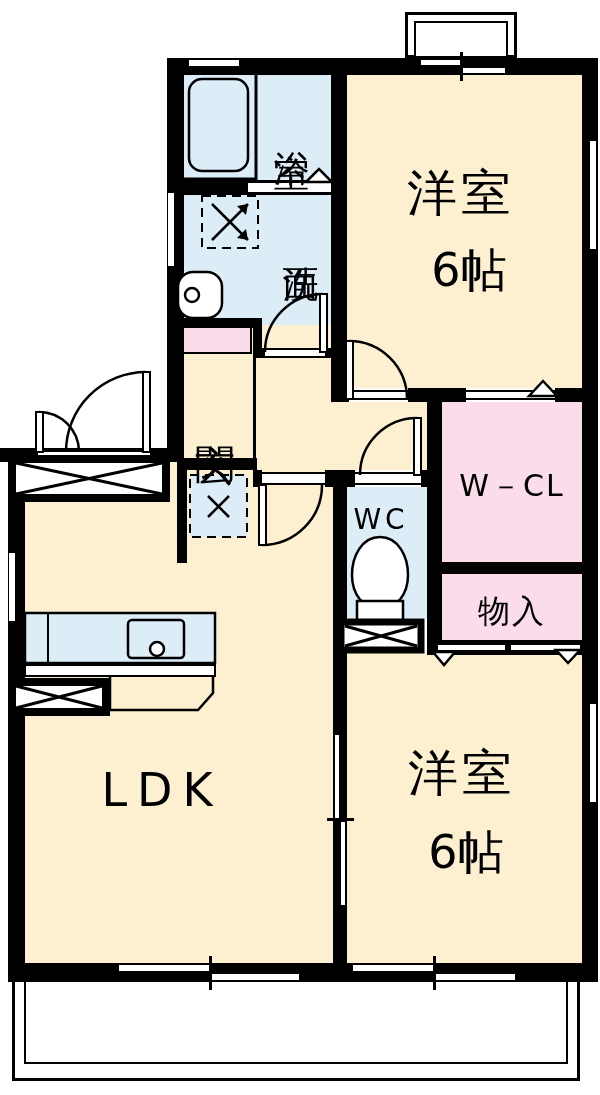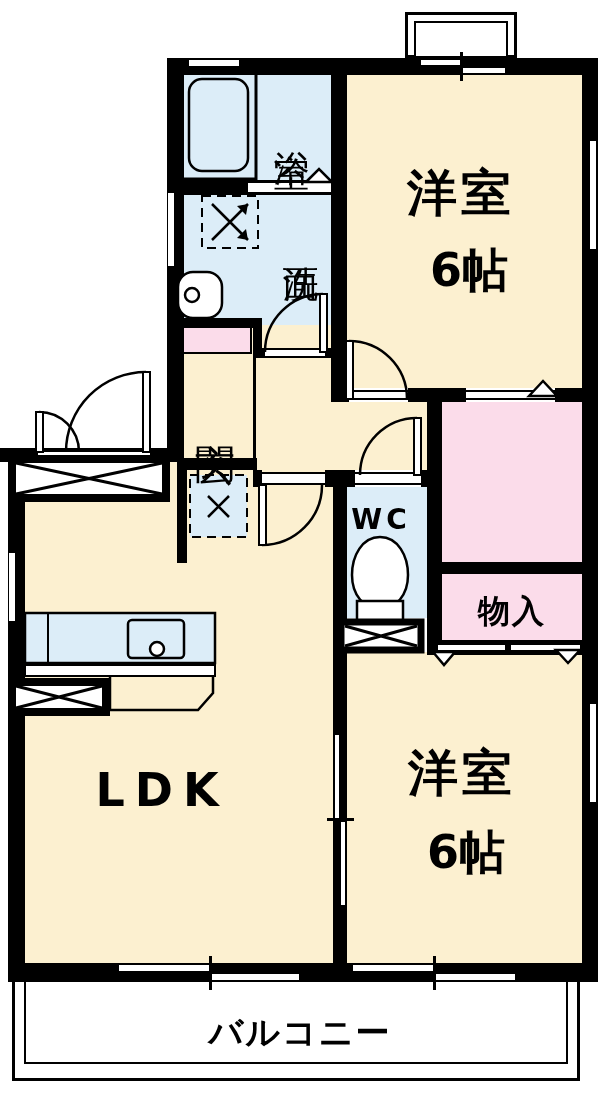--- a/index.html
+++ b/index.html
@@ -8,21 +8,21 @@
   .room{position:absolute;}
   .cream{background:#fcf0d0;}
   .blue{background:#dcedf8;}
   .pink{background:#fbdcea;}
   .wall{position:absolute;background:#000;}
   .th{position:absolute;background:#fff;border-top:2px solid #000;border-bottom:2px solid #000;box-sizing:border-box;}
   .win{position:absolute;background:#fff;border:1px solid #000;box-sizing:border-box;}
   .bar{position:absolute;background:#fff;border:1px solid #000;box-sizing:border-box;}
   .tick{position:absolute;background:#000;}
   .whitebox{position:absolute;background:#fff;border:3px solid #000;box-sizing:border-box;}
-  .clbl{position:absolute;transform:translate(-50%,-50%);white-space:nowrap;font-weight:700;}
+  .clbl{position:absolute;transform:translate(-50%,-50%);white-space:nowrap;font-weight:400;}
   .vlbl{position:absolute;transform:translate(-50%,-50%);writing-mode:vertical-rl;text-orientation:upright;
         white-space:nowrap;font-weight:500;letter-spacing:3px;}
   svg{position:absolute;left:0;top:0;}
 </style>
 </head>
 <body>
 
 <div id="plan">
 
   <div class="room blue" style="left:184px;top:75px;width:147px;height:105px;"></div>
@@ -184,20 +184,20 @@
         <path d="M 16,686 L 102,708 M 16,708 L 102,686" stroke="#000" stroke-width="3" fill="none"></path>
       </g>
     </g>
   </svg>
 
   <div class="vlbl" style="left:291px;top:125px;font-size:36px;">浴室</div>
   <div class="vlbl" style="left:300px;top:240px;font-size:36px;">洗面</div>
   <div class="vlbl" style="left:216px;top:415px;font-size:40px;">玄関</div>
   <div class="clbl" style="left:461px;top:193px;font-size:50px;letter-spacing:4px;">洋室</div>
   <div class="clbl" style="left:469px;top:271px;font-size:46px;">6帖</div>
+  <div class="clbl" style="left:512px;top:486px;font-size:30px;letter-spacing:2px;">W－CL</div>
   <div class="clbl" style="left:381px;top:519px;font-size:28px;letter-spacing:4px;">WC</div>
   <div class="clbl" style="left:162px;top:790px;font-size:46px;letter-spacing:10px;">LDK</div>
   <div class="clbl" style="left:512px;top:612px;font-size:32px;letter-spacing:2px;">物入</div>
   <div class="clbl" style="left:462px;top:773px;font-size:50px;letter-spacing:4px;">洋室</div>
   <div class="clbl" style="left:466px;top:853px;font-size:46px;">6帖</div>
-  <div class="clbl" style="left:300px;top:1033px;font-size:34px;letter-spacing:2px;">バルコニー</div>
 
 </div>
 
 </body></html>

